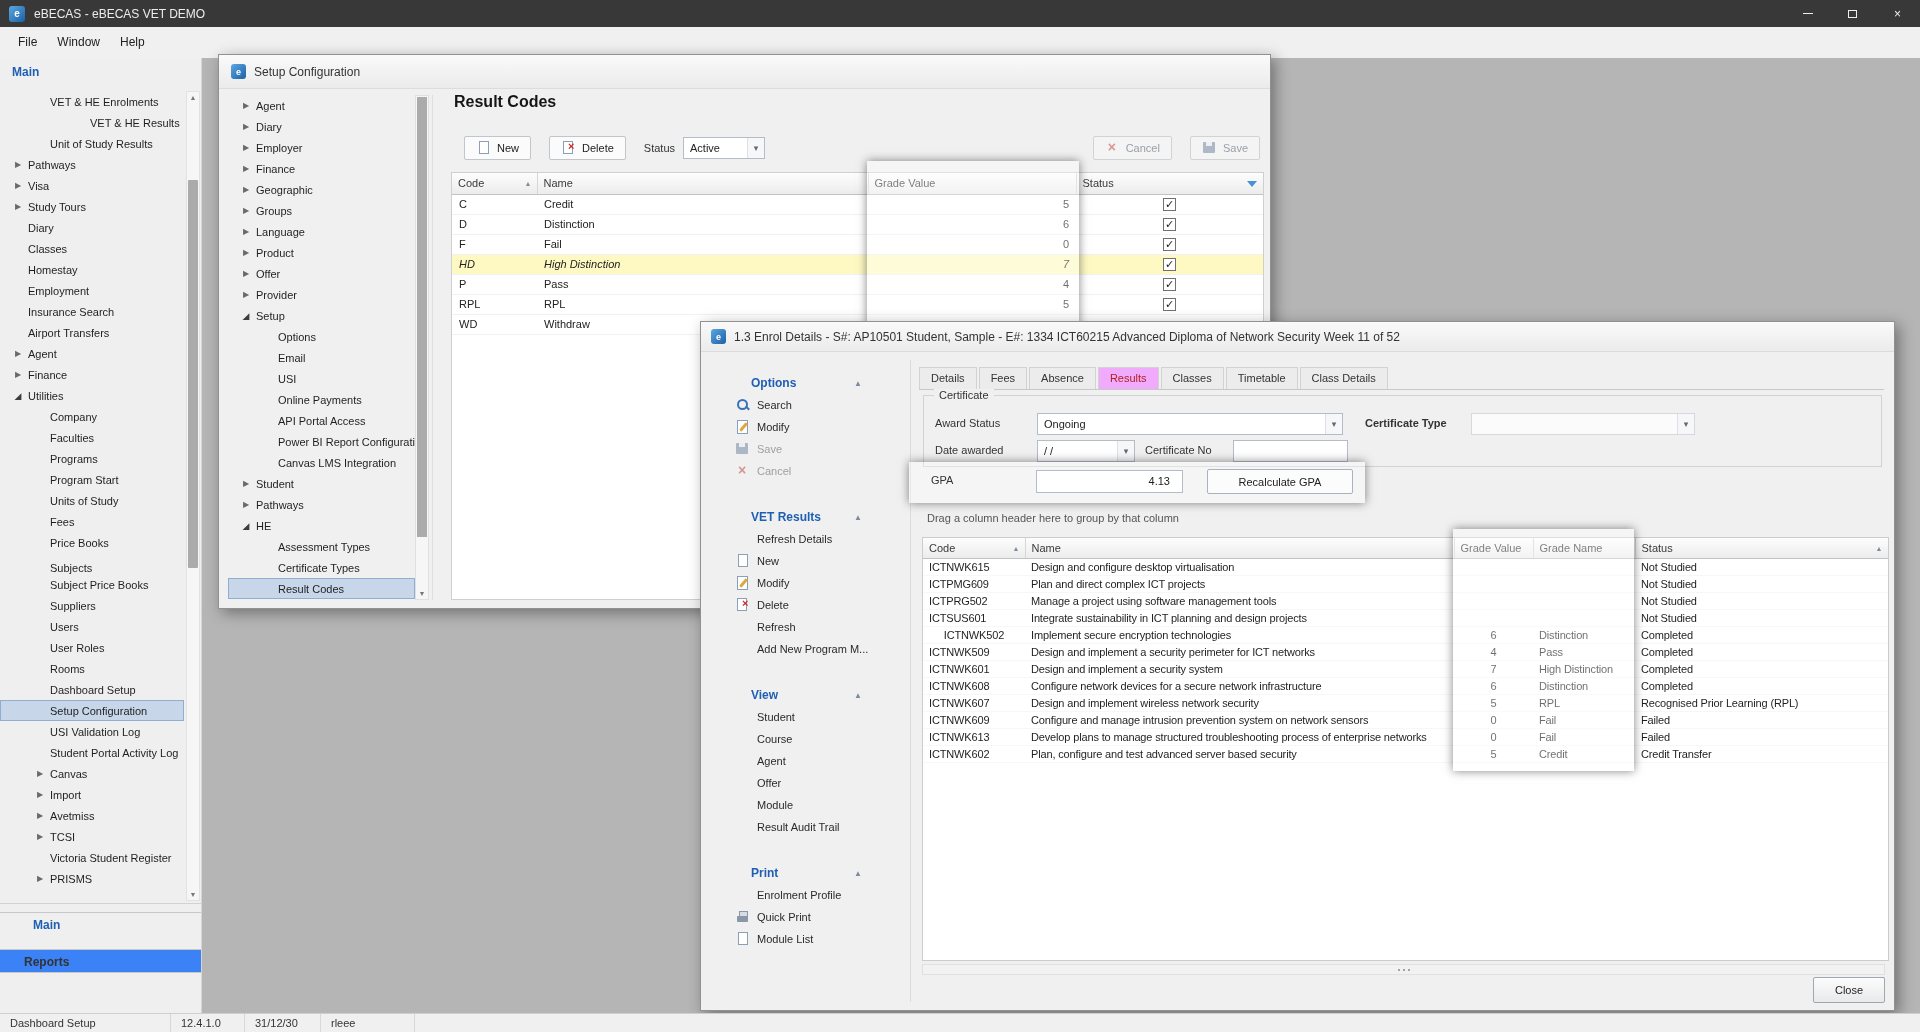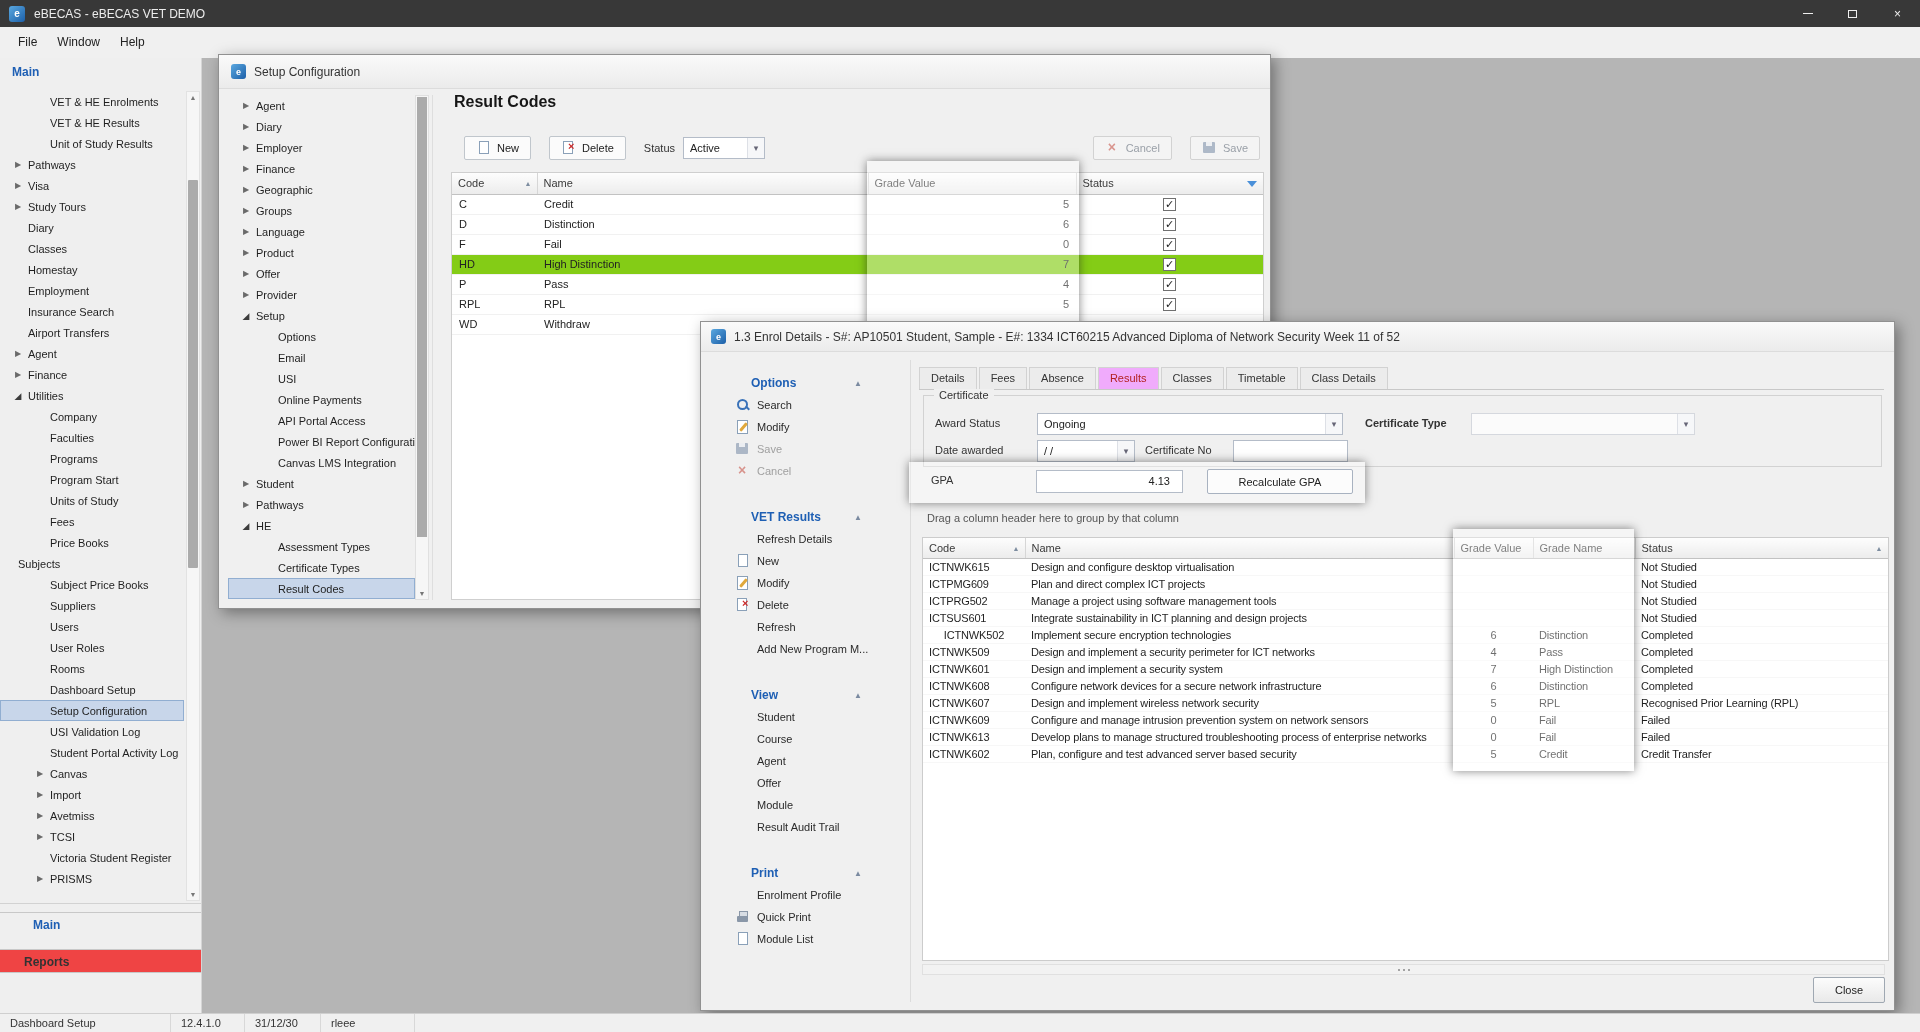--- a/index.html
+++ b/index.html
@@ -34,21 +34,21 @@
   .tree-arrow{width:16px;flex:none;text-align:center;font-size:8px;color:#6a6a6a;}
   .tree-arrow.down{font-size:9px;color:#3c3c3c;}
   .tree-label{margin-left:2px;}
   .sb-scroll{position:absolute;right:1px;top:33px;width:14px;height:810px;background:#f6f6f6;border:1px solid #e2e2e2;}
   .sb-scroll .thumb{position:absolute;left:1px;right:1px;top:88px;height:388px;background:#ababab;border-radius:1px;}
   .scroll-arrow{position:absolute;left:0;width:100%;text-align:center;font-size:7px;color:#777;}
   .sb-grip{position:absolute;left:0;right:0;top:845px;height:9px;border-top:1px solid #d2d2d2;}
   .sb-main{position:absolute;left:0;right:0;top:854px;height:25px;border-top:1px solid #c8c8c8;background:#efefef;
     color:#1e5fb4;font-weight:bold;font-size:12px;line-height:25px;padding-left:33px;}
   .sb-reports{position:absolute;left:0;right:0;top:891px;height:24px;border-top:1px solid #c8c8c8;border-bottom:1px solid #c8c8c8;
-    background:#ef4444;font-weight:bold;font-size:12px;line-height:24px;padding-left:24px;color:#333;}
+    background:#3b82f6;font-weight:bold;font-size:12px;line-height:24px;padding-left:24px;color:#333;}
 
   .workspace{position:absolute;left:202px;top:58px;right:0;bottom:19px;background:#b5b5b5;}
 
   
   .statusbar{position:absolute;left:0;bottom:0;width:100%;height:19px;background:#f0f0f0;border-top:1px solid #cfcfcf;
     display:flex;z-index:40;font-size:11px;color:#333;}
   .sb-cell{height:100%;line-height:18px;padding-left:10px;border-right:1px solid #d8d8d8;white-space:nowrap;overflow:hidden;}
   .sb-cell.c1{width:171px;} .sb-cell.c2{width:74px;} .sb-cell.c3{width:76px;} .sb-cell.c4{width:94px;}
   .sb-cell.fill{flex:1;border-right:none;}
 
@@ -83,21 +83,21 @@
     display:flex;align-items:center;justify-content:center;color:#667;font-size:9px;background:#f6f7f9;}
   .status-combo{width:82px;margin-left:8px;}
   .mla{margin-left:auto;} .ml18{margin-left:18px;} .ml12{margin-left:12px;}
 
   .sd-grid{position:absolute;left:232px;top:117px;width:813px;bottom:8px;background:#fff;border:1px solid #cfcfcf;overflow:hidden;}
   table.grid{border-collapse:collapse;table-layout:fixed;width:811px;}
   .grid th{background:linear-gradient(#fdfdfd,#ececec);border-right:1px solid #d6d6d6;border-bottom:1px solid #c2c2c2;
     font-weight:normal;text-align:left;padding:0 6px;color:#3a3a3a;position:relative;white-space:nowrap;overflow:hidden;}
   .sd-grid th{height:21px;font-size:11px;}
   .sd-grid td{height:20px;font-size:11px;padding:0 7px;border-bottom:1px solid #f1f1f1;white-space:nowrap;overflow:hidden;}
-  tr.selected td{background:#84cc16;}
+  tr.selected td{background:#fef9c3;font-style:italic;}
   .sort-asc{position:absolute;right:5px;top:7px;font-size:7px;color:#7d8da0;}
   .funnel{position:absolute;right:6px;top:8px;width:0;height:0;border-left:5px solid transparent;
     border-right:5px solid transparent;border-top:6px solid #4a90d9;}
   .checkbox{display:inline-block;width:13px;height:13px;border:1px solid #707070;background:#fff;
     font-size:11px;line-height:11px;text-align:center;color:#222;vertical-align:middle;}
 
   .spotlight{position:absolute;background:rgba(255,255,255,0.35);box-shadow:0 0 9px rgba(30,30,30,0.55);
     pointer-events:none;z-index:6;}
   .sd-spot{left:648px;top:106px;width:212px;height:190px;}
 
@@ -188,21 +188,21 @@
 
   <div class="workspace"></div>
 
   <div class="sidebar">
     <div class="sb-header">Main</div>
     <div class="sb-tree">
         <div class="tree-item" style="padding-left: 32px;">
           <span class="tree-arrow"></span>
           <span class="tree-label">VET &amp; HE Enrolments</span>
         </div>
-        <div class="tree-item" style="padding-left: 32px;">
+        <div class="tree-item" style="padding-left: 32px; margin-left: 40px;">
           <span class="tree-arrow"></span>
           <span class="tree-label">VET &amp; HE Results</span>
         </div>
         <div class="tree-item" style="padding-left: 32px;">
           <span class="tree-arrow"></span>
           <span class="tree-label">Unit of Study Results</span>
         </div>
         <div class="tree-item" style="padding-left: 10px;">
           <span class="tree-arrow right">▶</span>
           <span class="tree-label">Pathways</span>
@@ -272,21 +272,21 @@
           <span class="tree-label">Units of Study</span>
         </div>
         <div class="tree-item" style="padding-left: 32px;">
           <span class="tree-arrow"></span>
           <span class="tree-label">Fees</span>
         </div>
         <div class="tree-item" style="padding-left: 32px;">
           <span class="tree-arrow"></span>
           <span class="tree-label">Price Books</span>
         </div>
-        <div class="tree-item" style="">
+        <div class="tree-item" style="padding-left: 32px; align-items: flex-end;">
           <span class="tree-arrow"></span>
           <span class="tree-label">Subjects</span>
         </div>
         <div class="tree-item" style="padding-left: 32px;">
           <span class="tree-arrow"></span>
           <span class="tree-label">Subject Price Books</span>
         </div>
         <div class="tree-item" style="padding-left: 32px;">
           <span class="tree-arrow"></span>
           <span class="tree-label">Suppliers</span>

